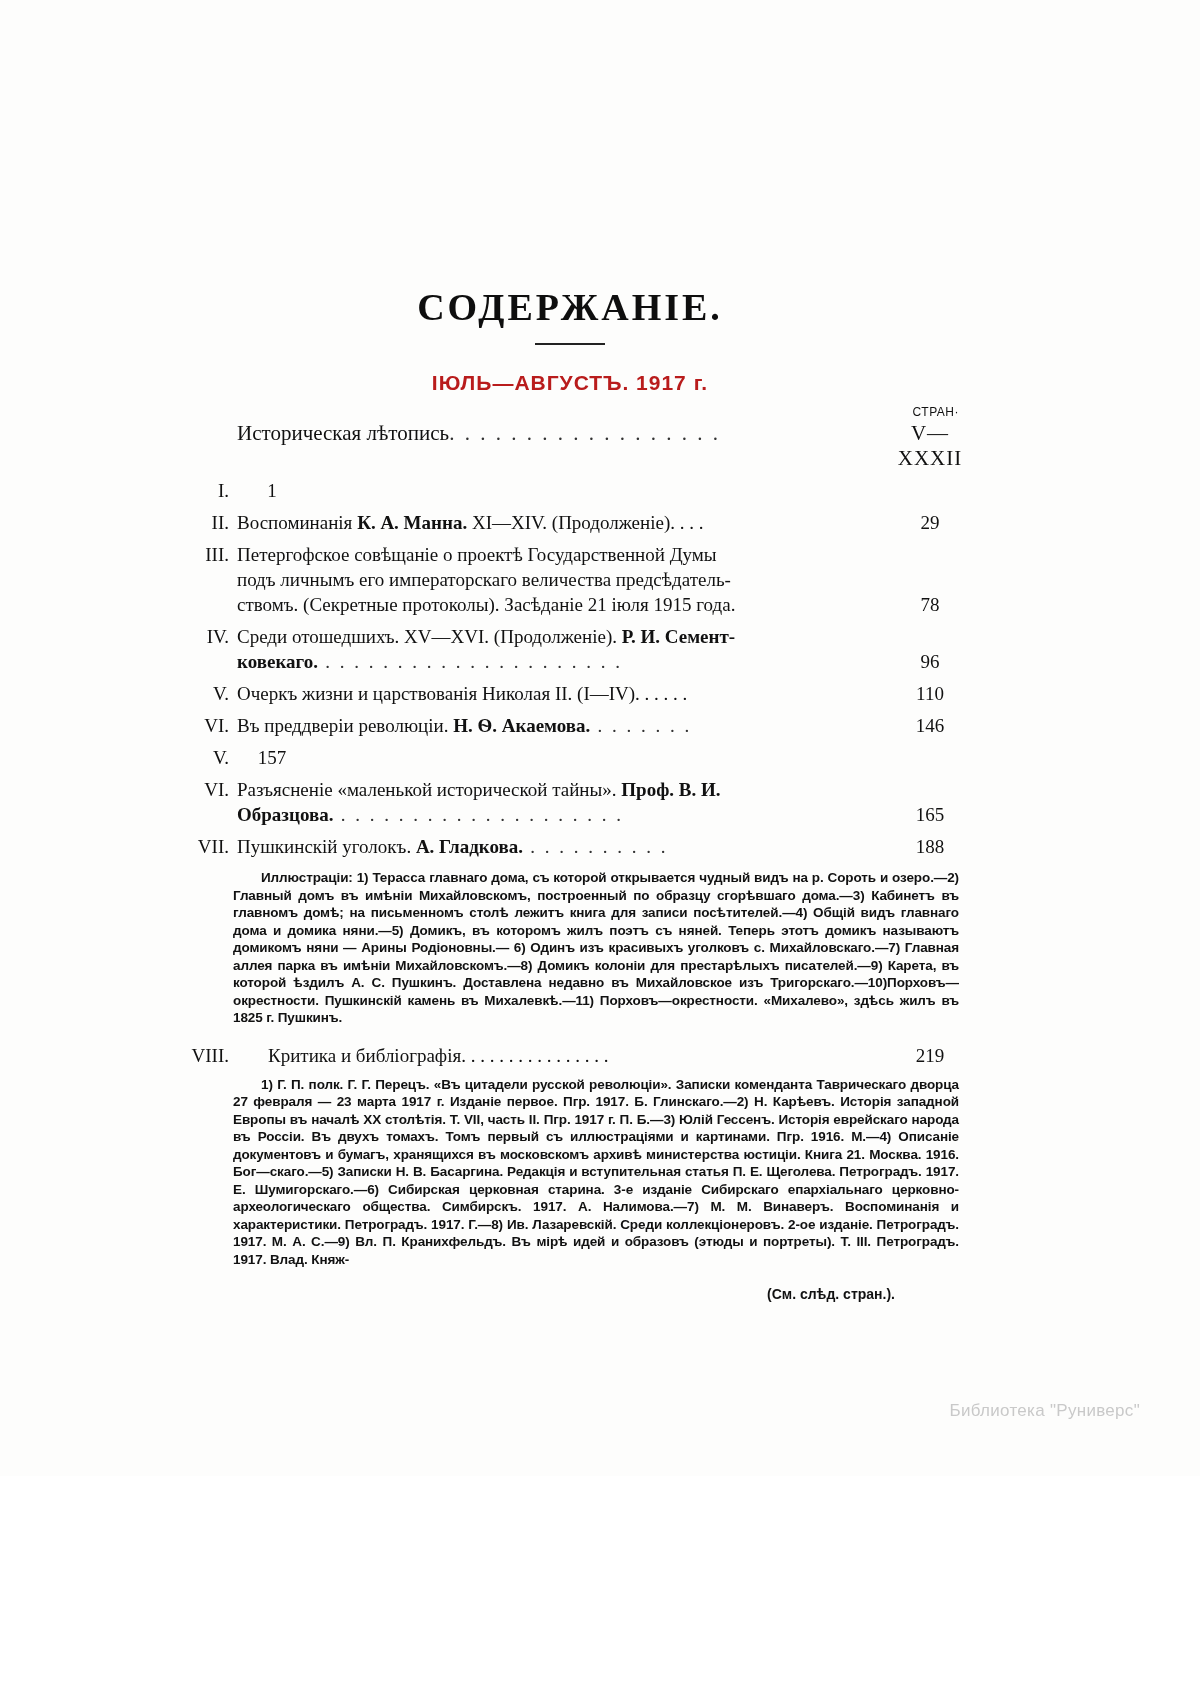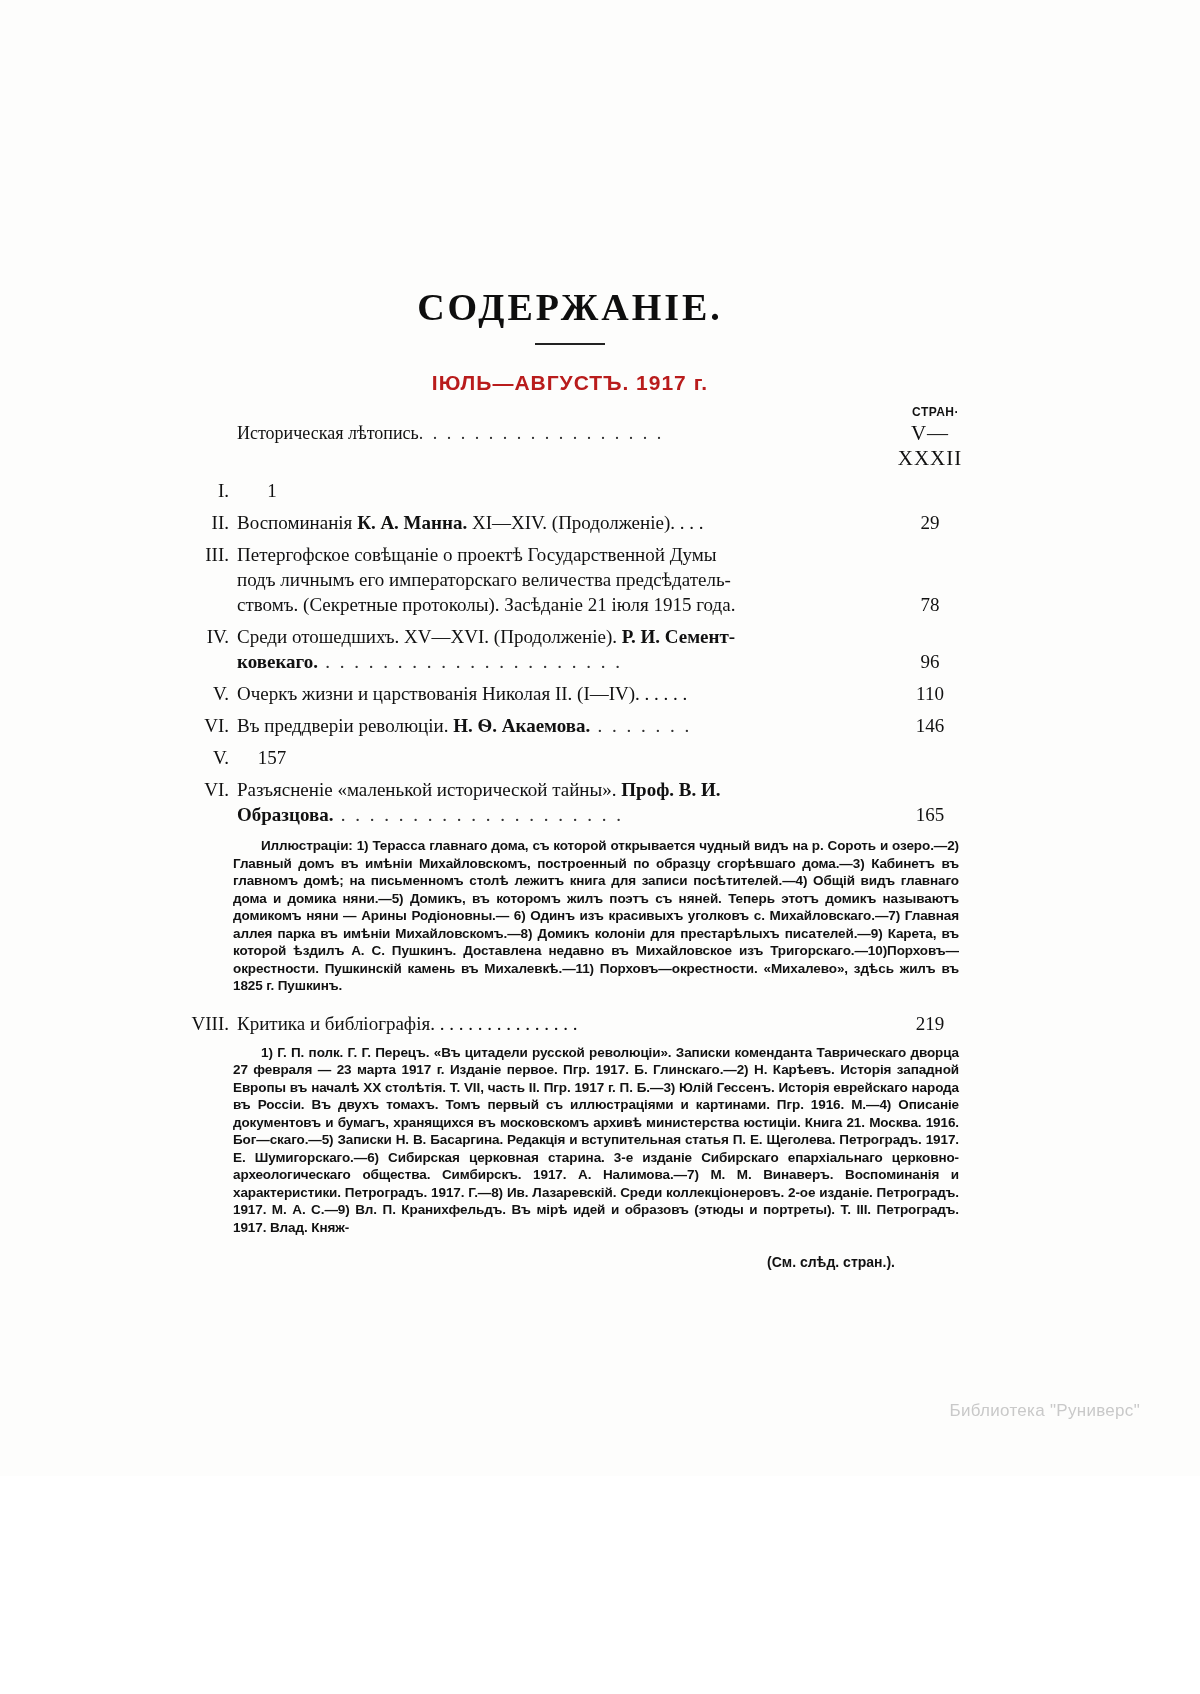--- a/index.html
+++ b/index.html
@@ -49,21 +49,21 @@
     font-size: 21px;
     font-weight: bold;
     letter-spacing: 1px;
     margin: 0 0 8px 0;
     color: #b91c1c;
   }
   .page-col-head {
     text-align: right;
     font-family: "Liberation Sans", sans-serif;
     font-size: 12px;
-    font-weight: bold;
+    font-weight: normal;
     letter-spacing: 0.5px;
     margin: 10px 0 2px 0;
     padding-right: 6px;
     color: #111;
   }
 
   
   .toc {
     margin: 0;
     padding: 0;
@@ -93,21 +93,21 @@
     font-size: 19px;
     line-height: 25px;
     align-self: flex-end;
   }
   .dots {
     letter-spacing: 2.5px;
     color: #333;
   }
   .b { font-weight: bold; }
 
-  .lead-row .toc-body { font-size: 18px; }
+  .lead-row .toc-body { font-size: 21px; }
   .lead-row .toc-page { font-size: 21px; letter-spacing: 1px; }
 
   
   .note {
     font-family: Liberation Sans, sans-serif;
     font-size: 13.5px;
     line-height: 17.5px;
     text-align: justify;
     margin: 10px 0 4px 0;
     padding: 0 6px 0 58px;
@@ -212,26 +212,33 @@
 
       <div class="toc-row">
         <div class="toc-num">VI.</div>
         <div class="toc-body">
           <span>Разъясненіе «маленькой исторической тайны». </span><span class="b">Проф. В. И.</span><br>
           <span class="b">Образцова.</span><span class="dots"> . . . . . . . . . . . . . . . . . . . .</span>
         </div>
         <div class="toc-page">165</div>
       </div>
 
+      <div class="toc-row">
+        <div class="toc-num">VII.</div>
+        <div class="toc-body">
+          <span>Пушкинскій уголокъ. </span><span class="b">А. Гладкова.</span><span class="dots"> . . . . . . . . . .</span>
+        </div>
+        <div class="toc-page">188</div>
+      </div>
 
       <div class="note">
         <span class="indent"></span><span>Иллюстраціи: 1) Терасса главнаго дома, съ которой открывается чудный видъ на р. Сороть и озеро.—2) Главный домъ въ имѣніи Михайловскомъ, построенный по образцу сгорѣвшаго дома.—3) Кабинетъ въ главномъ домѣ; на письменномъ столѣ лежитъ книга для записи посѣтителей.—4) Общій видъ главнаго дома и домика няни.—5) Домикъ, въ которомъ жилъ поэтъ съ няней. Теперь этотъ домикъ называютъ домикомъ няни — Арины Родіоновны.— 6) Одинъ изъ красивыхъ уголковъ с. Михайловскаго.—7) Главная аллея парка въ имѣніи Михайловскомъ.—8) Домикъ колоніи для престарѣлыхъ писателей.—9) Карета, въ которой ѣздилъ А. С. Пушкинъ. Доставлена недавно въ Михайловское изъ Тригорскаго.—10)Порховъ—окрестности. Пушкинскій камень въ Михалевкѣ.—11) Порховъ—окрестности. «Михалево», здѣсь жилъ въ 1825 г. Пушкинъ.</span>
       </div>
 
-      <div class="toc-row" style="margin-top:16px;">
+      <div class="toc-row" style="margin-top:16px;gap:31px;">
         <div class="toc-num">VIII.</div>
         <div class="toc-body">Критика и библіографія. . . . . . . . . . . . . . . .</div>
         <div class="toc-page">219</div>
       </div>
 
       <div class="note note-2">
         <span class="indent"></span><span>1) Г. П. полк. Г. Г. Перецъ. «Въ цитадели русской революціи». Записки комендантa Таврическаго дворца 27 февраля — 23 марта 1917 г. Изданіе первое. Пгр. 1917. Б. Глинскаго.—2) Н. Карѣевъ. Исторія западной Европы въ началѣ XX столѣтія. Т. VII, часть II. Пгр. 1917 г. П. Б.—3) Юлій Гессенъ. Исторія еврейскаго народа въ Россіи. Въ двухъ томахъ. Томъ первый съ иллюстраціями и картинами. Пгр. 1916. М.—4) Описаніе документовъ и бумагъ, хранящихся въ московскомъ архивѣ министерства юстиціи. Книга 21. Москва. 1916. Бог—скаго.—5) Записки Н. В. Басаргина. Редакція и вступительная статья П. Е. Щеголева. Петроградъ. 1917. Е. Шумигорскаго.—6) Сибирская церковная старина. 3-е изданіе Сибирскаго епархіальнаго церковно-археологическаго общества. Симбирскъ. 1917. А. Налимова.—7) М. М. Винаверъ. Воспоминанія и характеристики. Петроградъ. 1917. Г.—8) Ив. Лазаревскій. Среди коллекціонеровъ. 2-ое изданіе. Петроградъ. 1917. М. А. С.—9) Вл. П. Кранихфельдъ. Въ мірѣ идей и образовъ (этюды и портреты). Т. III. Петроградъ. 1917. Влад. Княж-</span>
       </div>
 
       <div class="seealso">(См. слѣд. стран.).</div>

